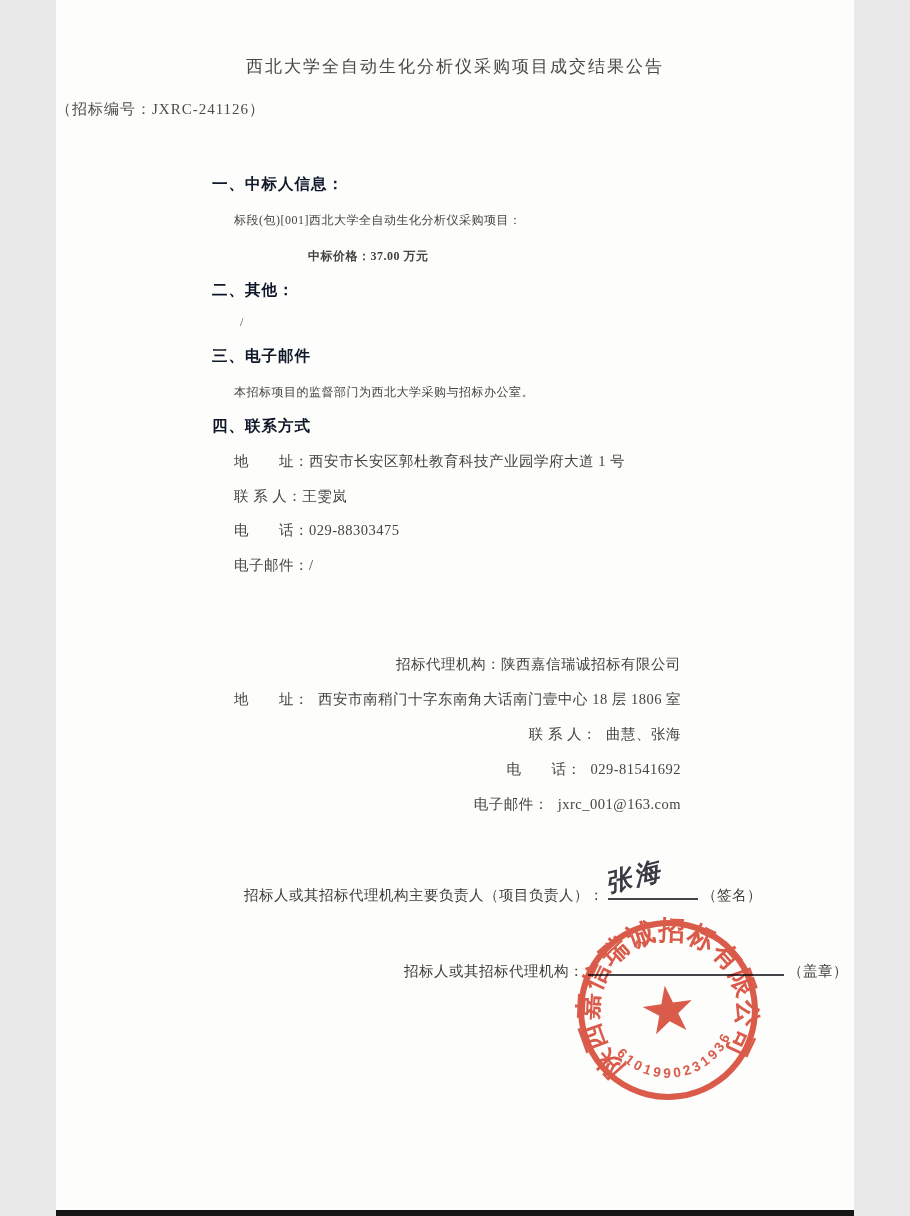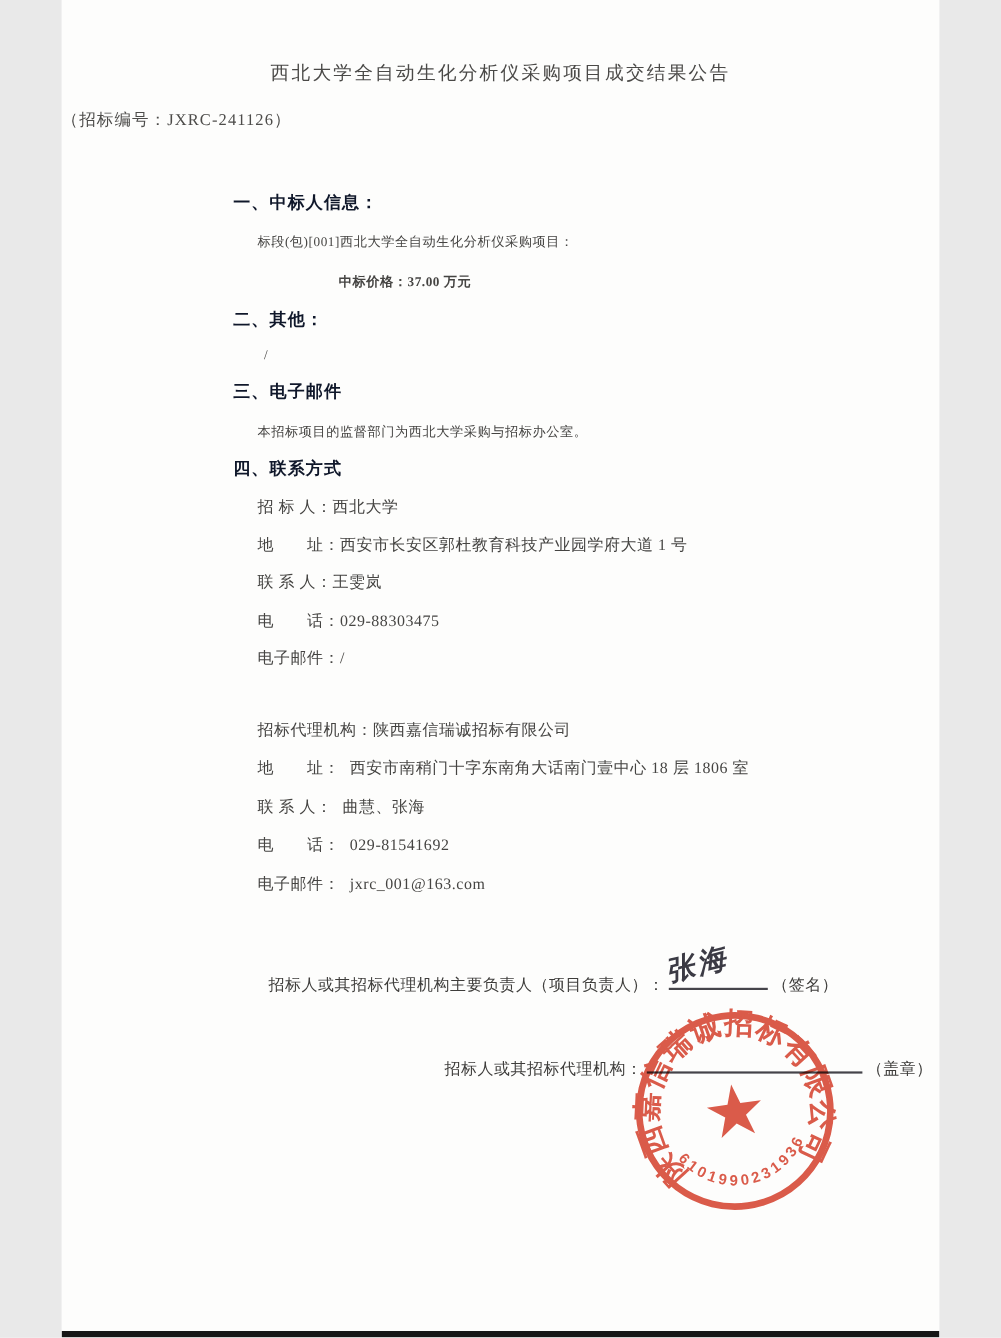--- a/index.html
+++ b/index.html
@@ -32,21 +32,21 @@
   }
   .body-line{
     font-size:12px;line-height:20px;color:#454442;
     letter-spacing:0.5px;
   }
   .winner-line{display:flex;align-items:baseline;}
   .winner-line .price{margin-left:52px;font-weight:bold;}
   .rows{display:flex;flex-direction:column;}
   .rows .row{font-size:14.5px;line-height:19px;color:#454442;letter-spacing:0.5px;}
   .rows.tenderer{gap:15.5px;}
-  .rows.agency{gap:16px;}
+  .rows.agency{gap:16px;align-items:flex-end;}
   .rows.agency .row .val{margin-left:9px;}
   .rows.agency .row:first-child .val{margin-left:0;}
   .sig{
     font-size:14.5px;color:#3e3d3b;letter-spacing:0.5px;
     white-space:nowrap;
   }
   .uline{
     display:inline-block;
     border-bottom:2px solid #45444a;
     height:16px;
@@ -92,21 +92,20 @@
 
   <div class="abs heading" style="top:280px">二、其他：</div>
   <div class="abs body-line" style="top:312px;left:184px">/</div>
 
   <div class="abs heading" style="top:346px">三、电子邮件</div>
   <div class="abs body-line" style="top:382px;left:178px">本招标项目的监督部门为西北大学采购与招标办公室。</div>
 
   <div class="abs heading" style="top:416px">四、联系方式</div>
 
   <div class="abs rows tenderer" style="top:452px;left:178px">
-    <div class="row"><span class="lbl">招 标 人：</span><span class="val">西北大学</span></div>
     <div class="row"><span class="lbl">地　　址：</span><span class="val">西安市长安区郭杜教育科技产业园学府大道 1 号</span></div>
     <div class="row"><span class="lbl">联 系 人：</span><span class="val">王雯岚</span></div>
     <div class="row"><span class="lbl">电　　话：</span><span class="val">029-88303475</span></div>
     <div class="row"><span class="lbl">电子邮件：</span><span class="val">/</span></div>
   </div>
 
   <div class="abs rows agency" style="top:655px;left:178px">
     <div class="row"><span class="lbl">招标代理机构：</span><span class="val">陕西嘉信瑞诚招标有限公司</span></div>
     <div class="row"><span class="lbl">地　　址：</span><span class="val">西安市南稍门十字东南角大话南门壹中心 18 层 1806 室</span></div>
     <div class="row"><span class="lbl">联 系 人：</span><span class="val">曲慧、张海</span></div>

